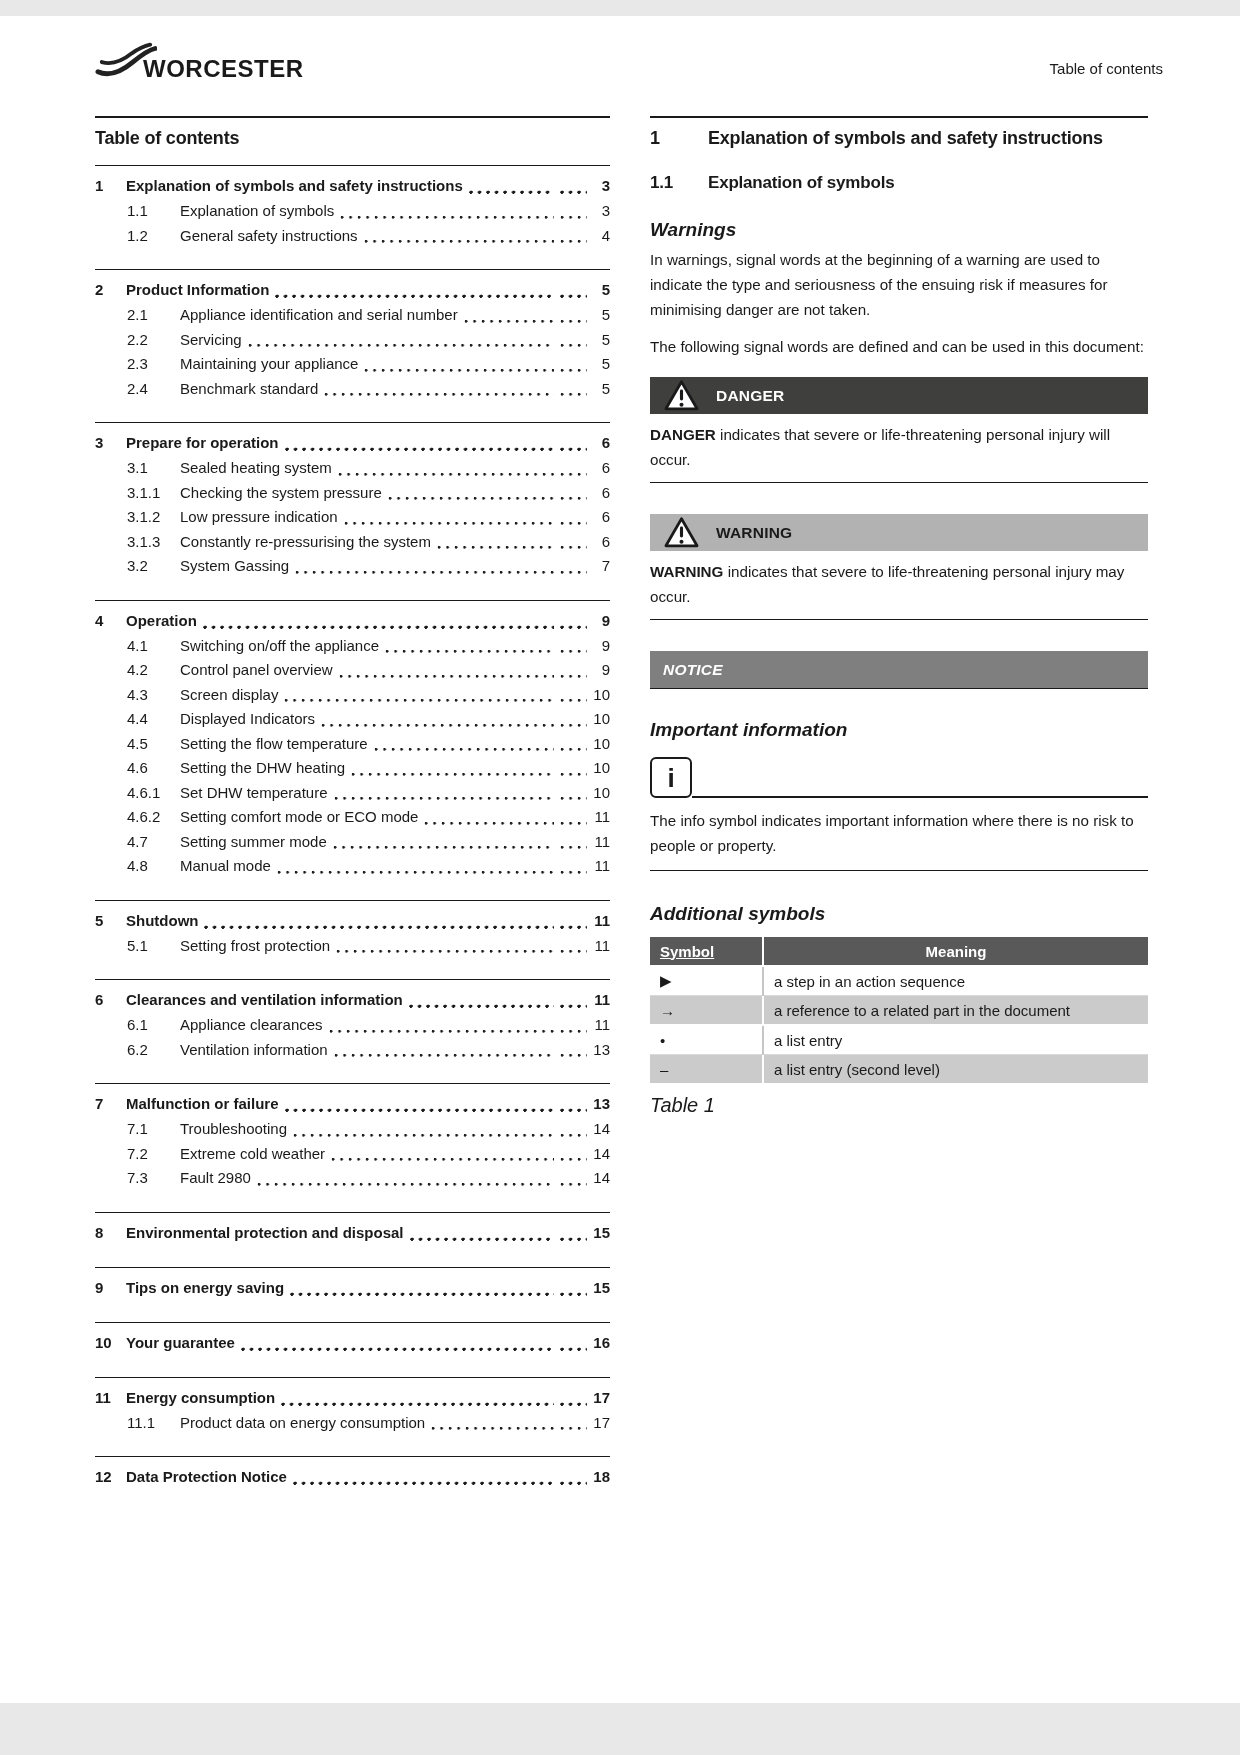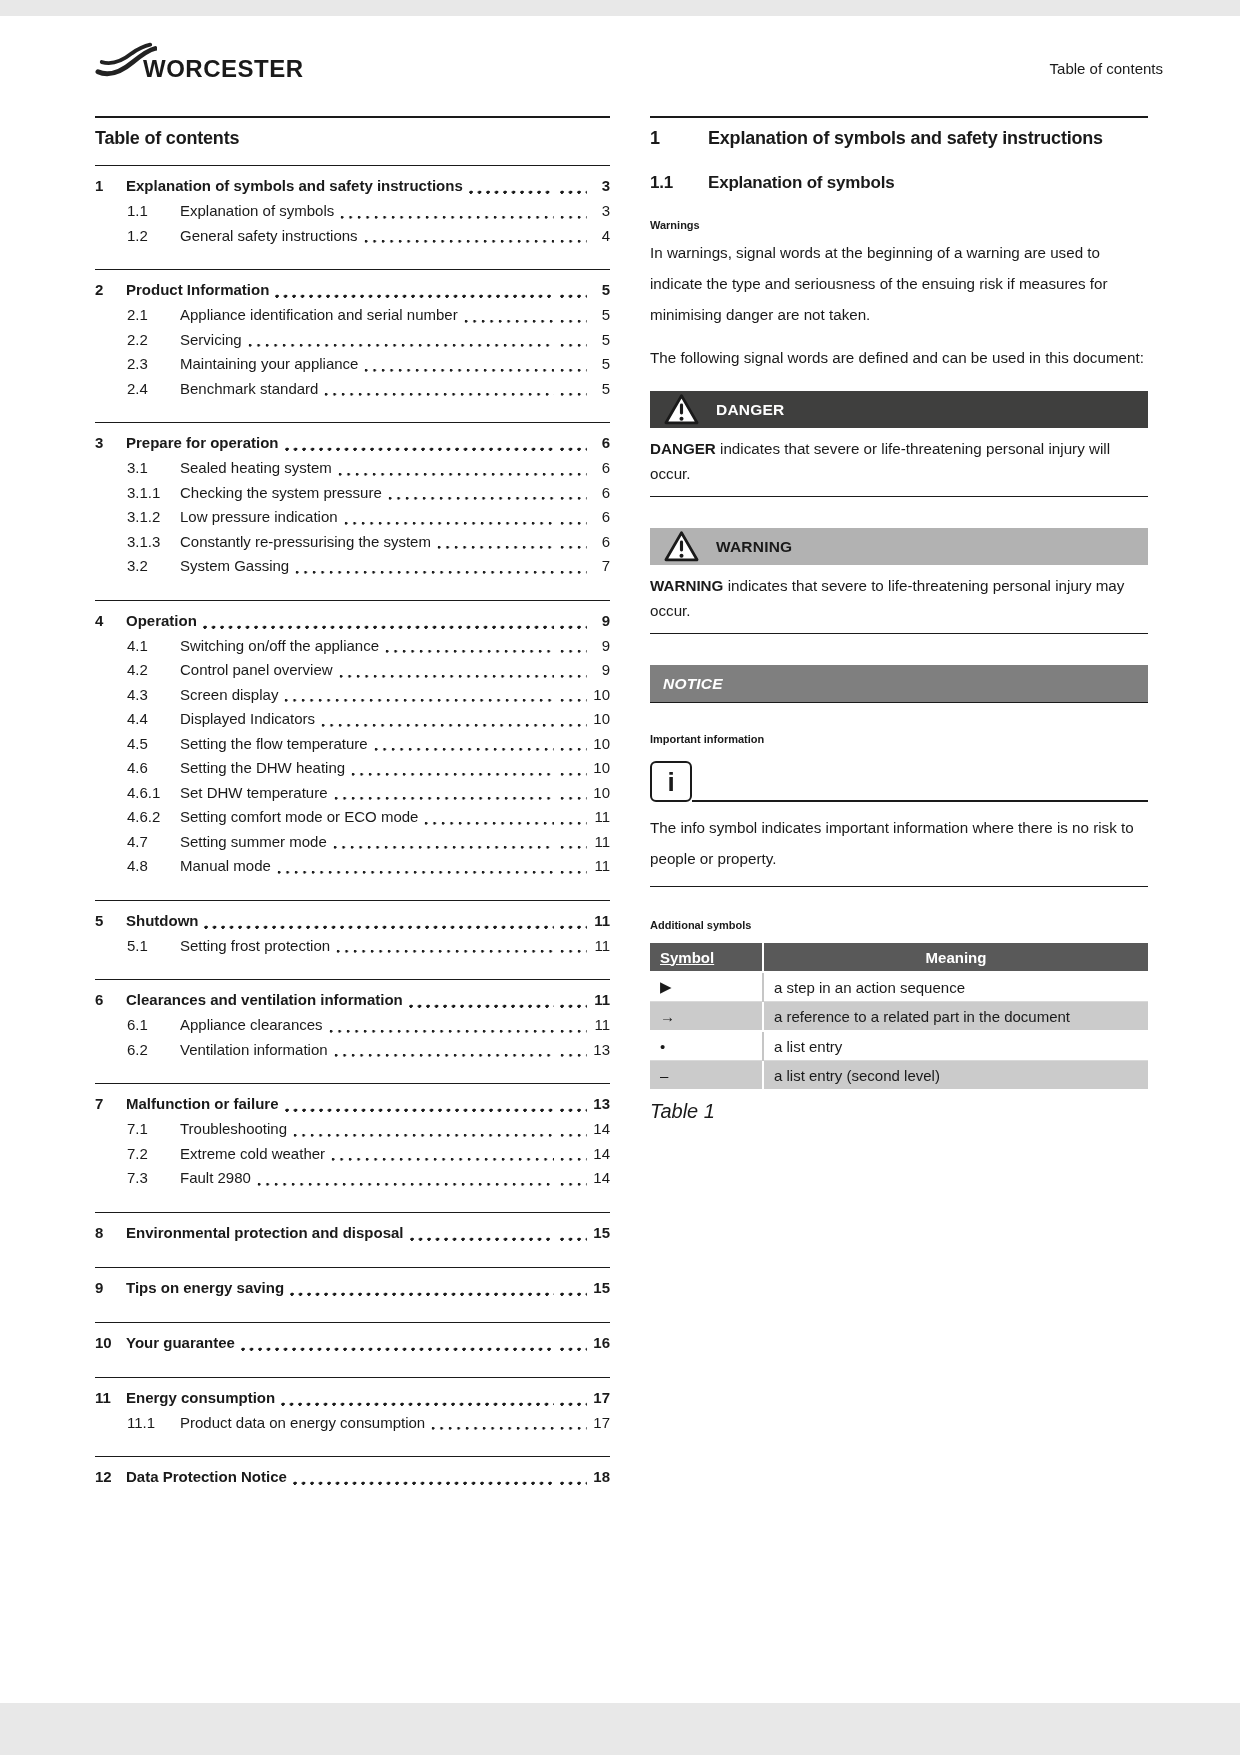--- a/index.html
+++ b/index.html
@@ -36,22 +36,22 @@
   .dots2 { flex:none; width:27px; margin-right:5px; }
   .toc-main .dots, .toc-main .dots2 {
     background-image:radial-gradient(circle at 2px 2.2px, #1a1a1a 1.5px, transparent 1.85px);
   }
 
   
   .h1row, .h2row { display:flex; font-weight:bold; letter-spacing:-0.2px; }
   .h1row { font-size:18px; margin:10px 0 0; }
   .h2row { font-size:17px; margin:24px 0 0; }
   .h1row .hnum, .h2row .hnum { width:58px; flex:none; }
-  .warnings-h, .block-h { font-size:11px; font-weight:bold; margin:26px 0 6px; }
-  p.body { font-size:15.2px; line-height:31px; margin:6px 0 12px; }
+  .warnings-h, .block-h { font-size:19px; font-weight:bold; margin:26px 0 6px;font-style:italic; }
+  p.body { font-size:15.2px; line-height:25px; margin:6px 0 12px; }
   p.body:last-child { margin-bottom:0; }
 
   .sig { margin-top:31px; }
   #signals .sig:first-child { margin-top:18px; }
   .sig-banner { height:37px; display:flex; align-items:center; padding:0 13px; }
   .sig-banner .tri-wrap { margin-right:16px; display:flex; }
   .sig-banner .tri-wrap svg { width:37px; height:33px; display:block; }
   .sig-label { font-size:15.5px; font-weight:bold; letter-spacing:0.2px; }
   .sig-text { font-size:15.2px; line-height:25px; margin:8px 0 10px; }
   .hr { border-top:1.6px solid #1a1a1a; height:0; }

